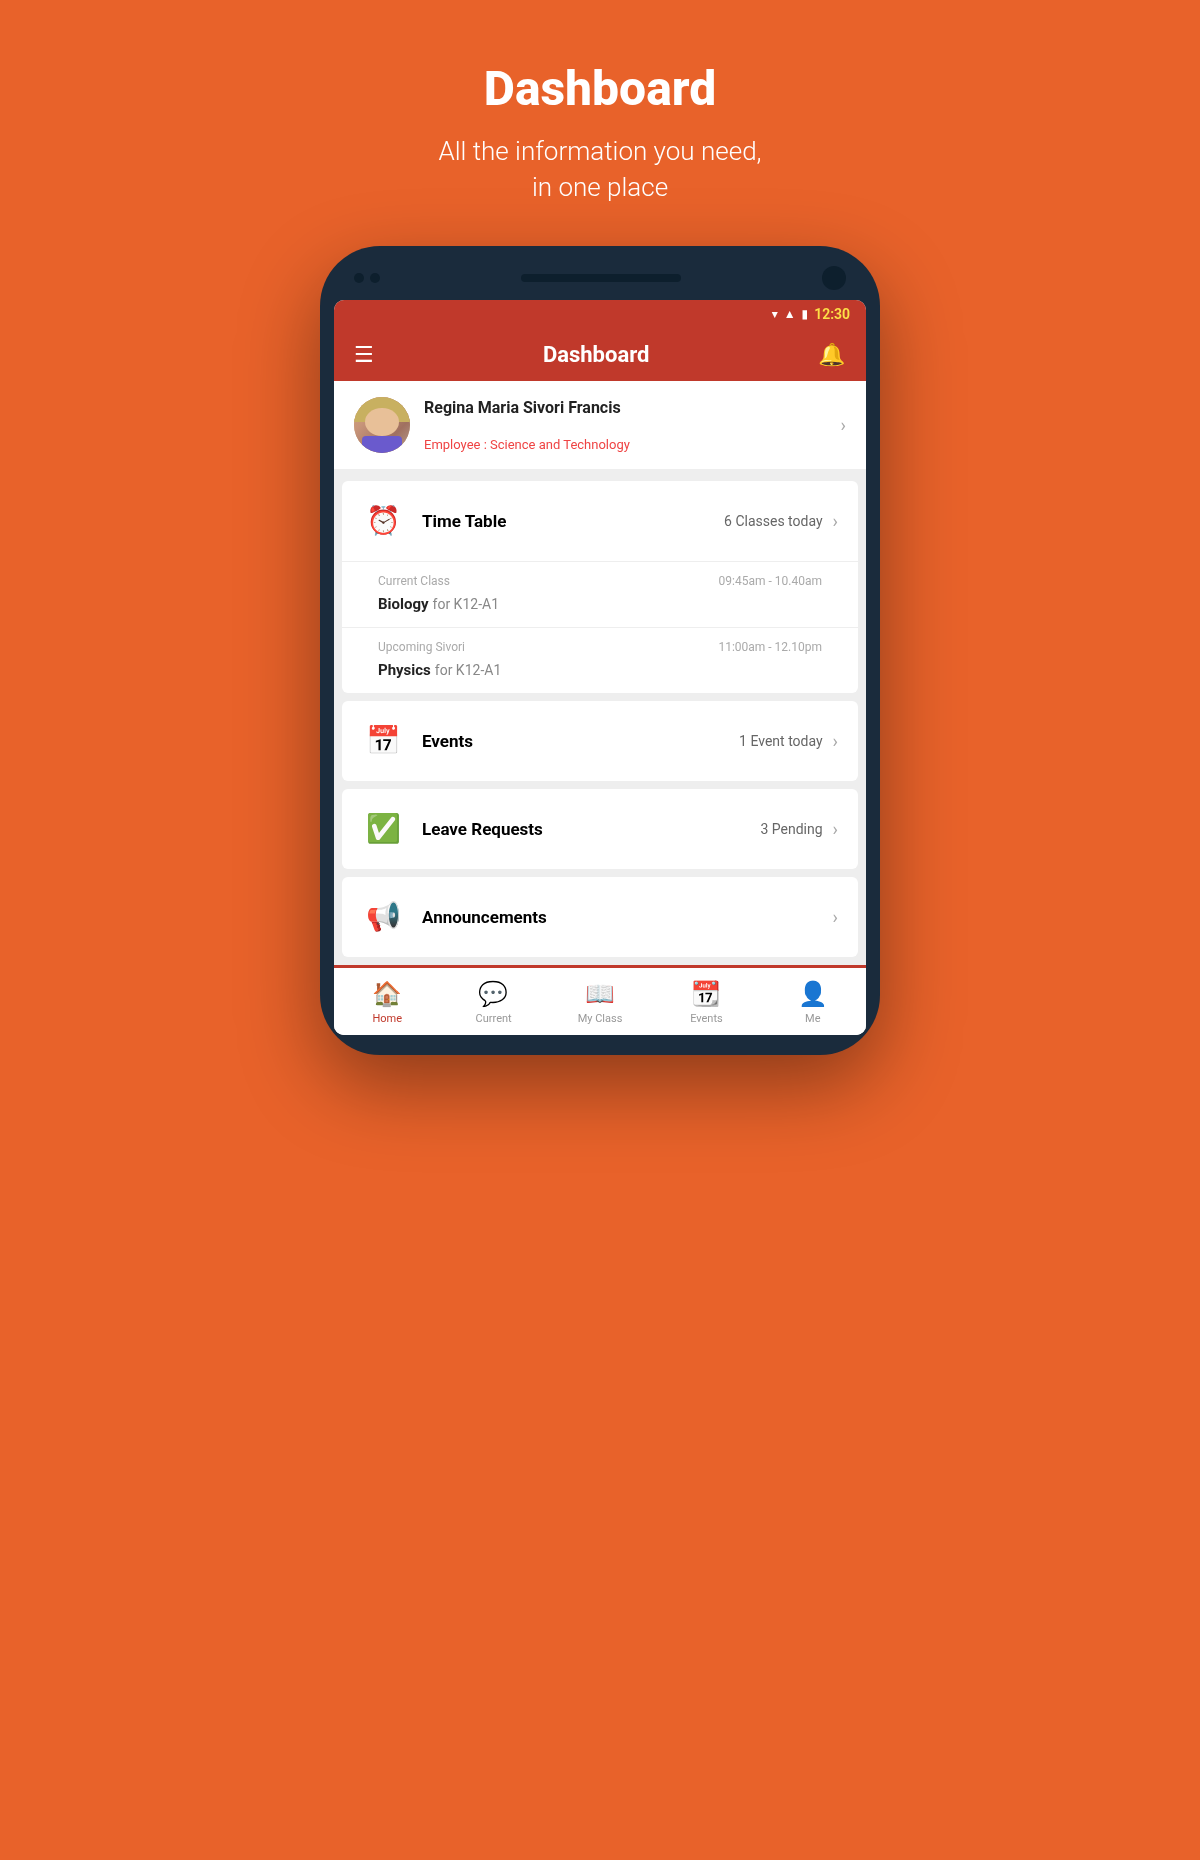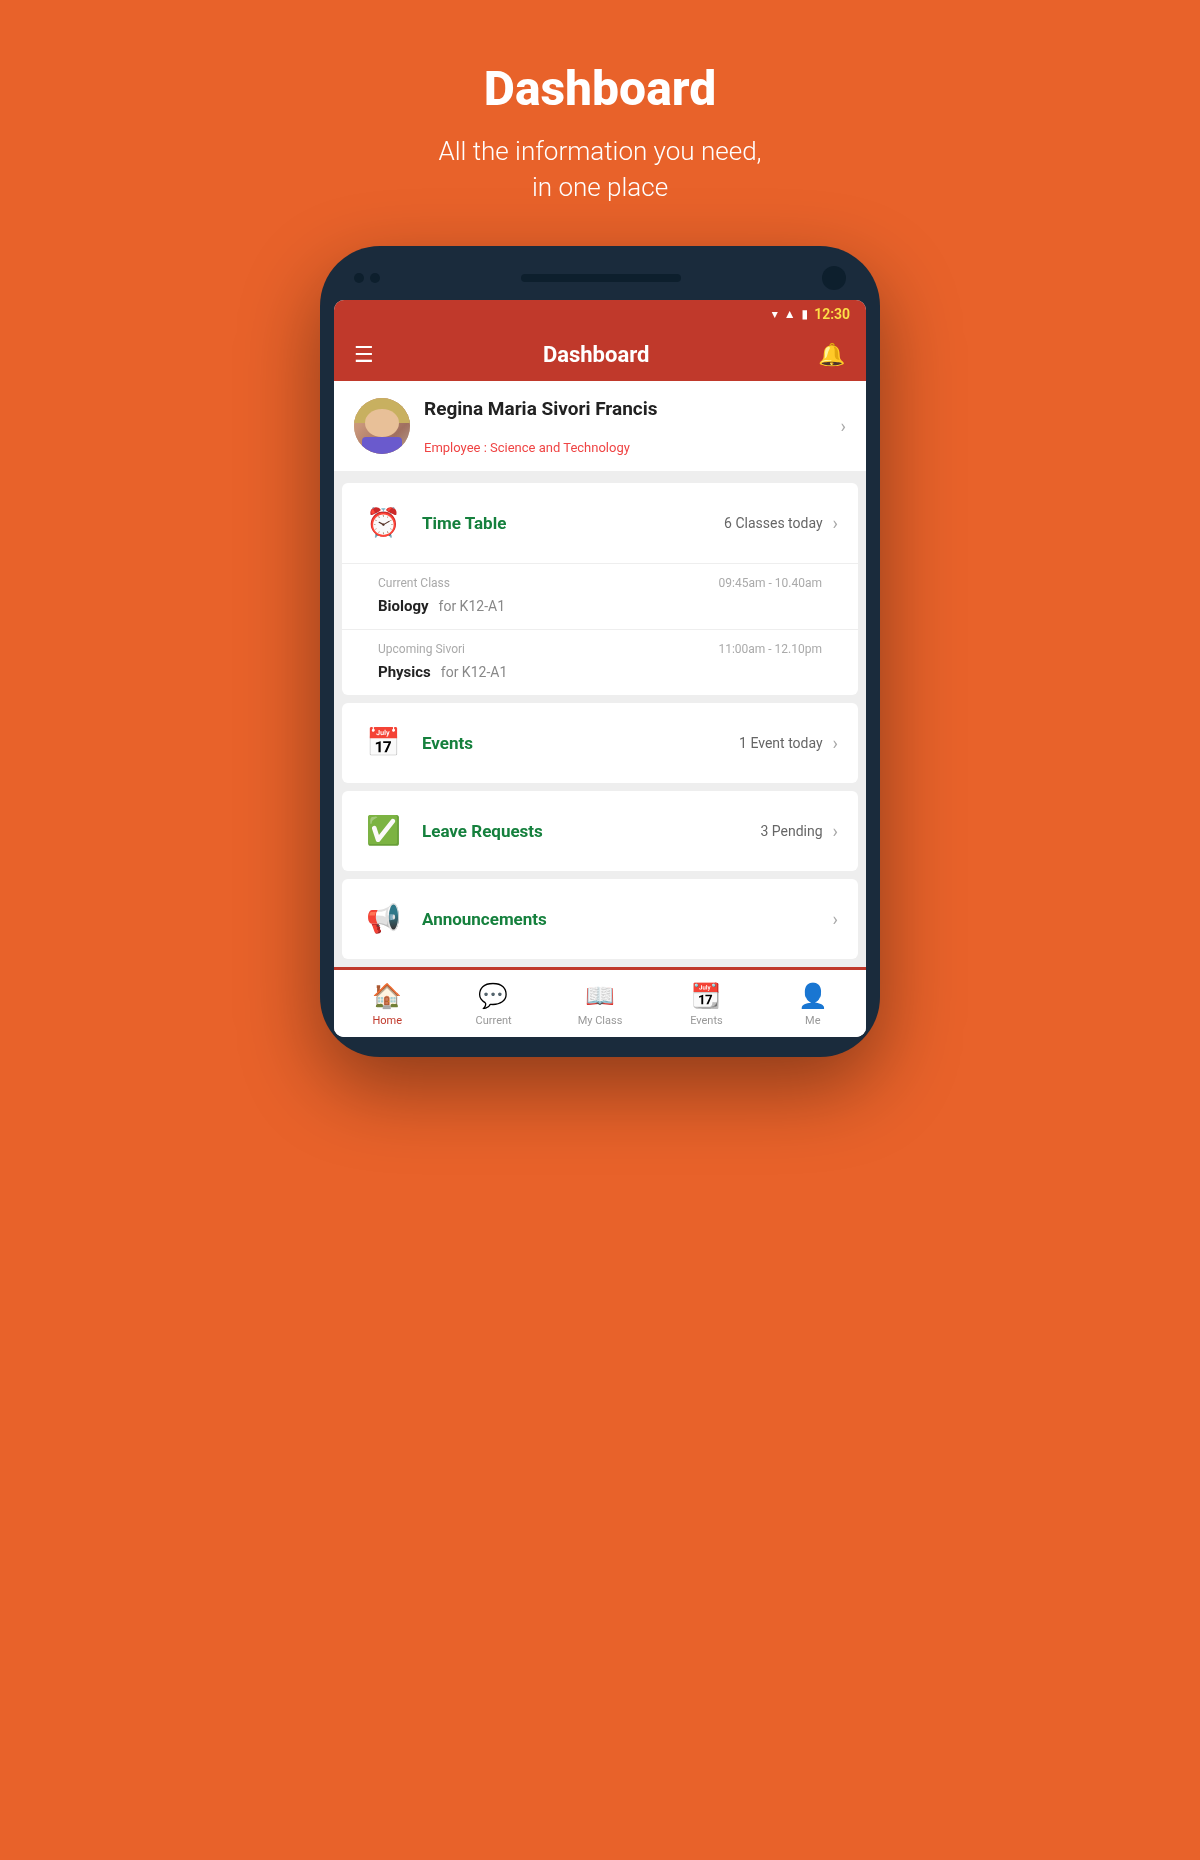--- a/index.html
+++ b/index.html
@@ -194,21 +194,21 @@
       height: 30%;
       background: #6a5acd;
       border-radius: 4px 4px 0 0;
     }
 
     .profile-info {
       flex: 1;
     }
 
     .profile-name {
-      font-size: 19px;
+      font-size: 16px;
       font-weight: 700;
       color: #222;
       margin-bottom: 20px;
     }
 
     .profile-role {
       font-size: 13px;
       color: #888;
     }
 
@@ -249,21 +249,21 @@
       display: flex;
       align-items: center;
       justify-content: center;
       margin-right: 16px;
       font-size: 28px;
     }
 
     .card-title {
       font-size: 17px;
       font-weight: 700;
-      color: #15803d;
+      color: #000000;
       flex: 1;
     }
 
     .card-badge {
       font-size: 14px;
       color: #666;
       margin-right: 10px;
     }
 
     
@@ -291,21 +291,20 @@
     .class-name {
       font-size: 15px;
       font-weight: 700;
       color: #222;
     }
 
     .class-for {
       font-size: 14px;
       color: #888;
       font-weight: 400;
-      margin-left: 6px;
     }
 
     
     .bottom-nav {
       background: white;
       display: flex;
       border-top: 3px solid #c0392b;
     }
 
     .nav-item {

